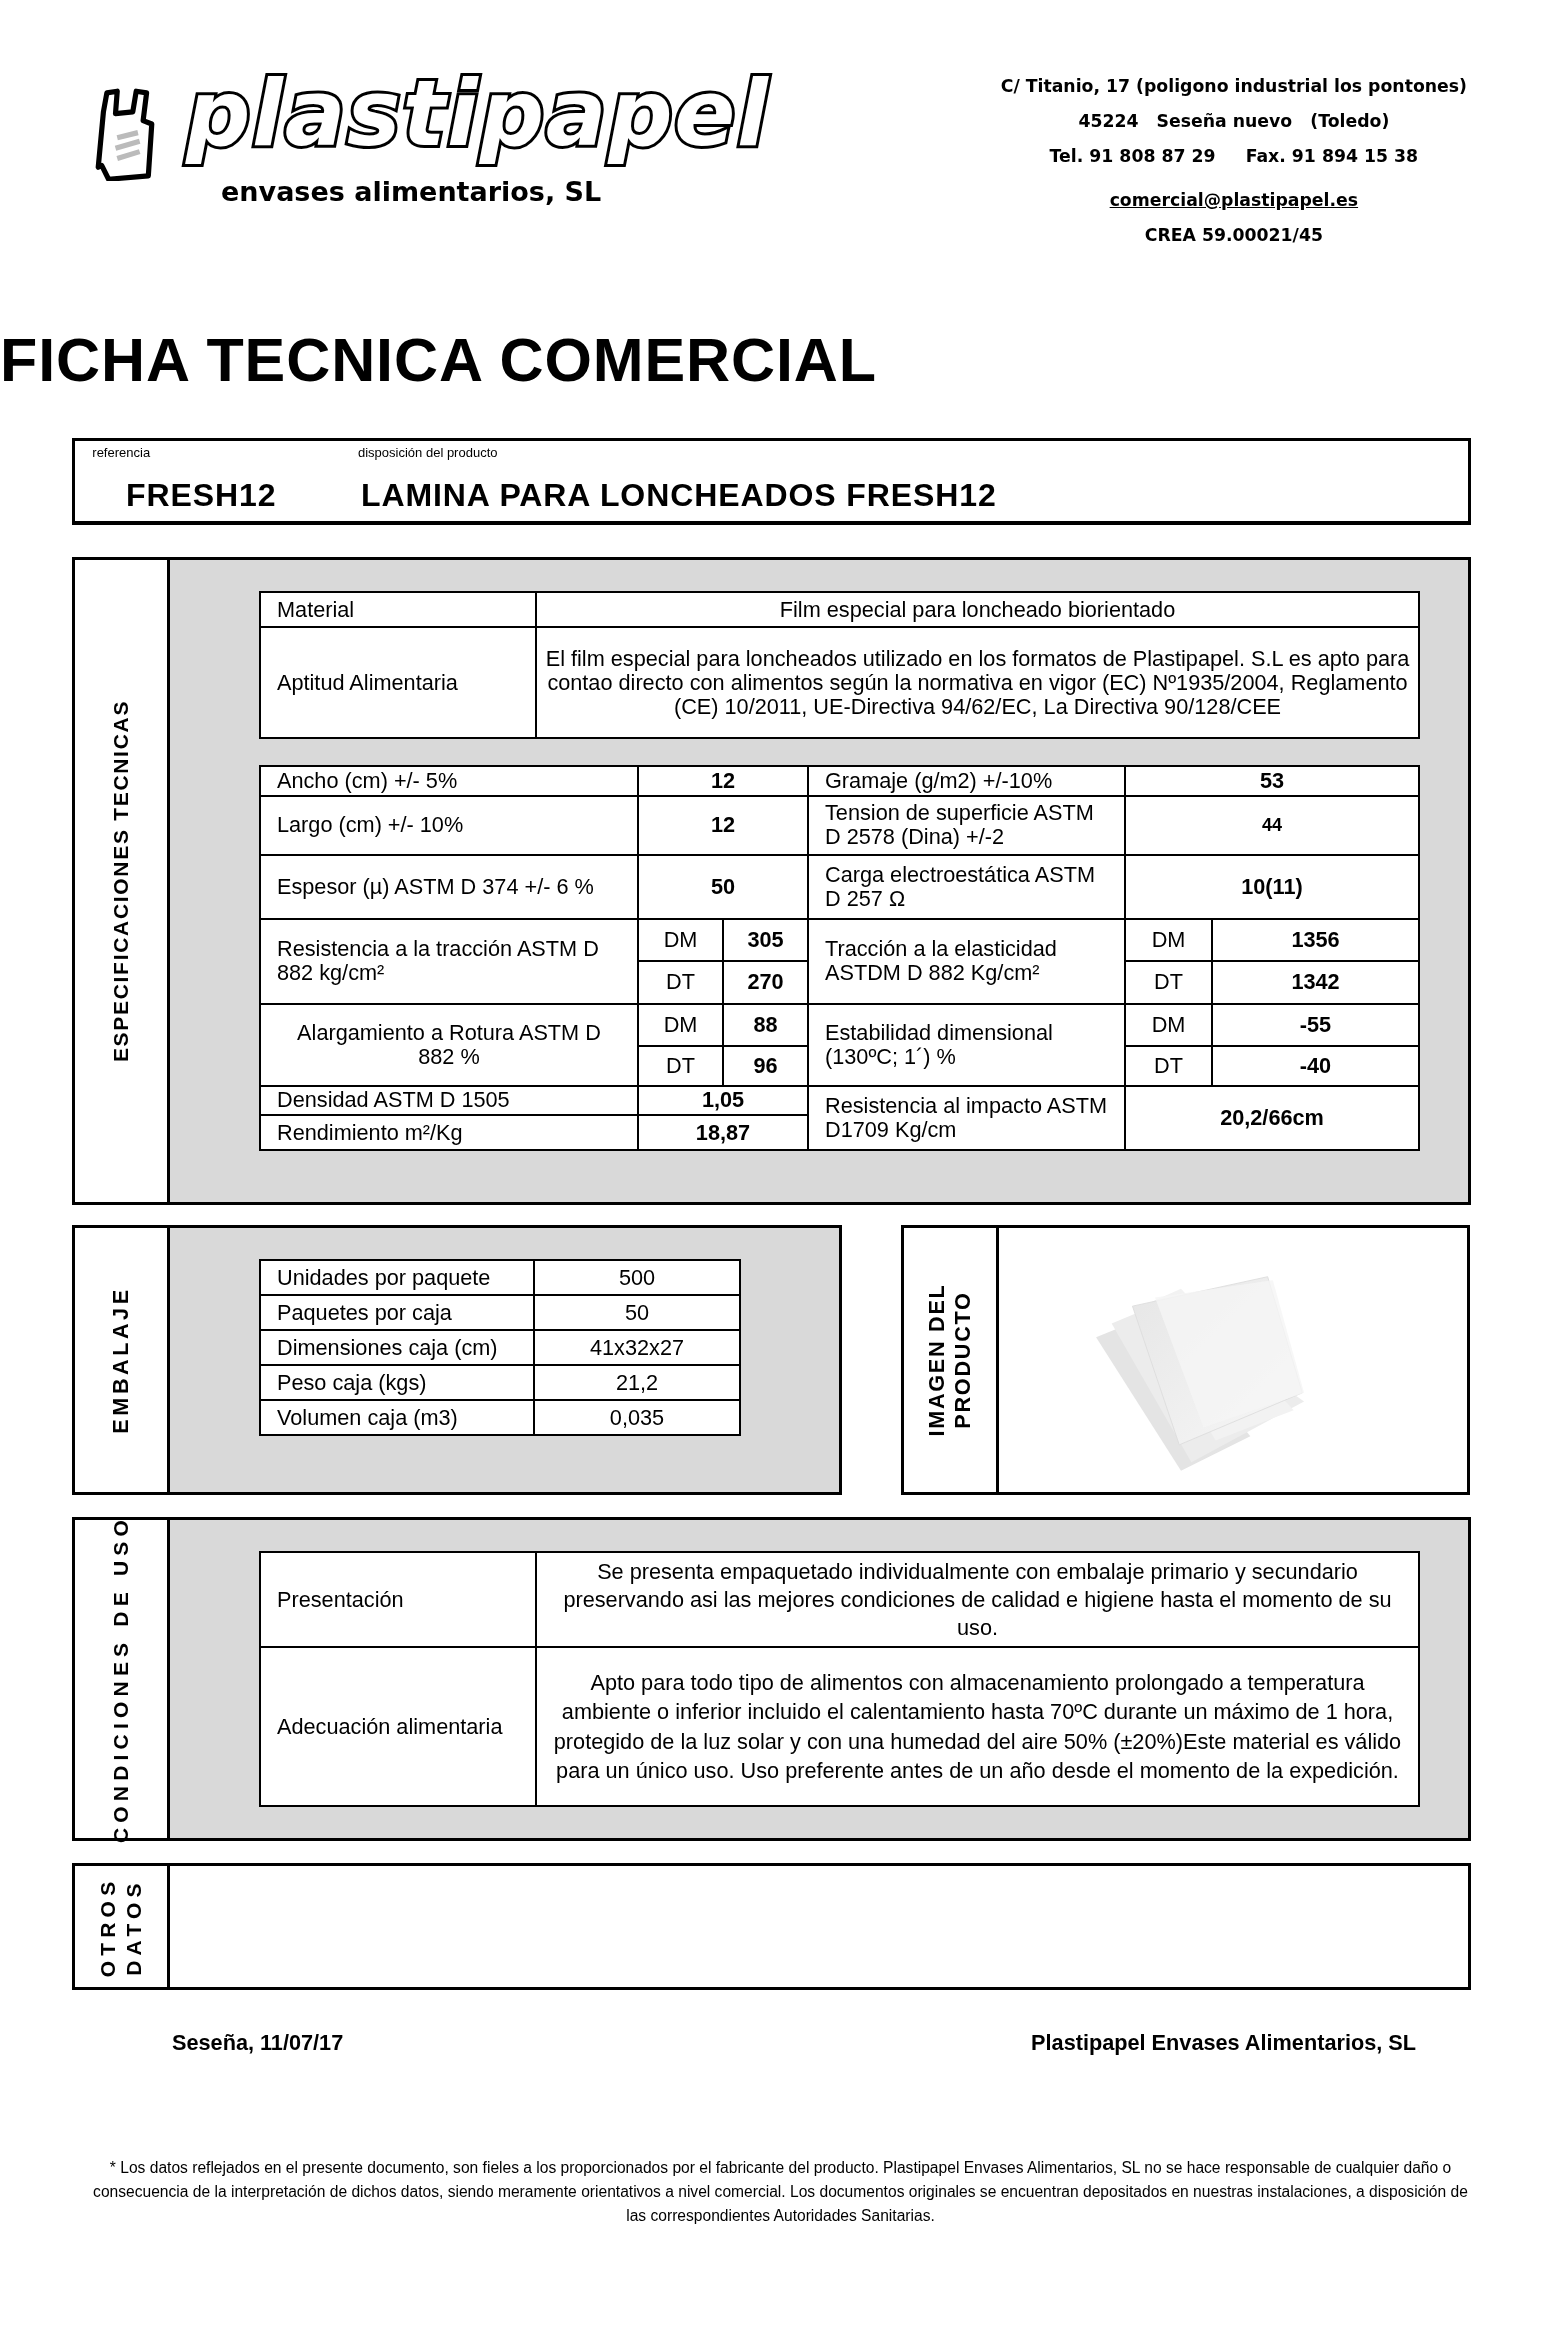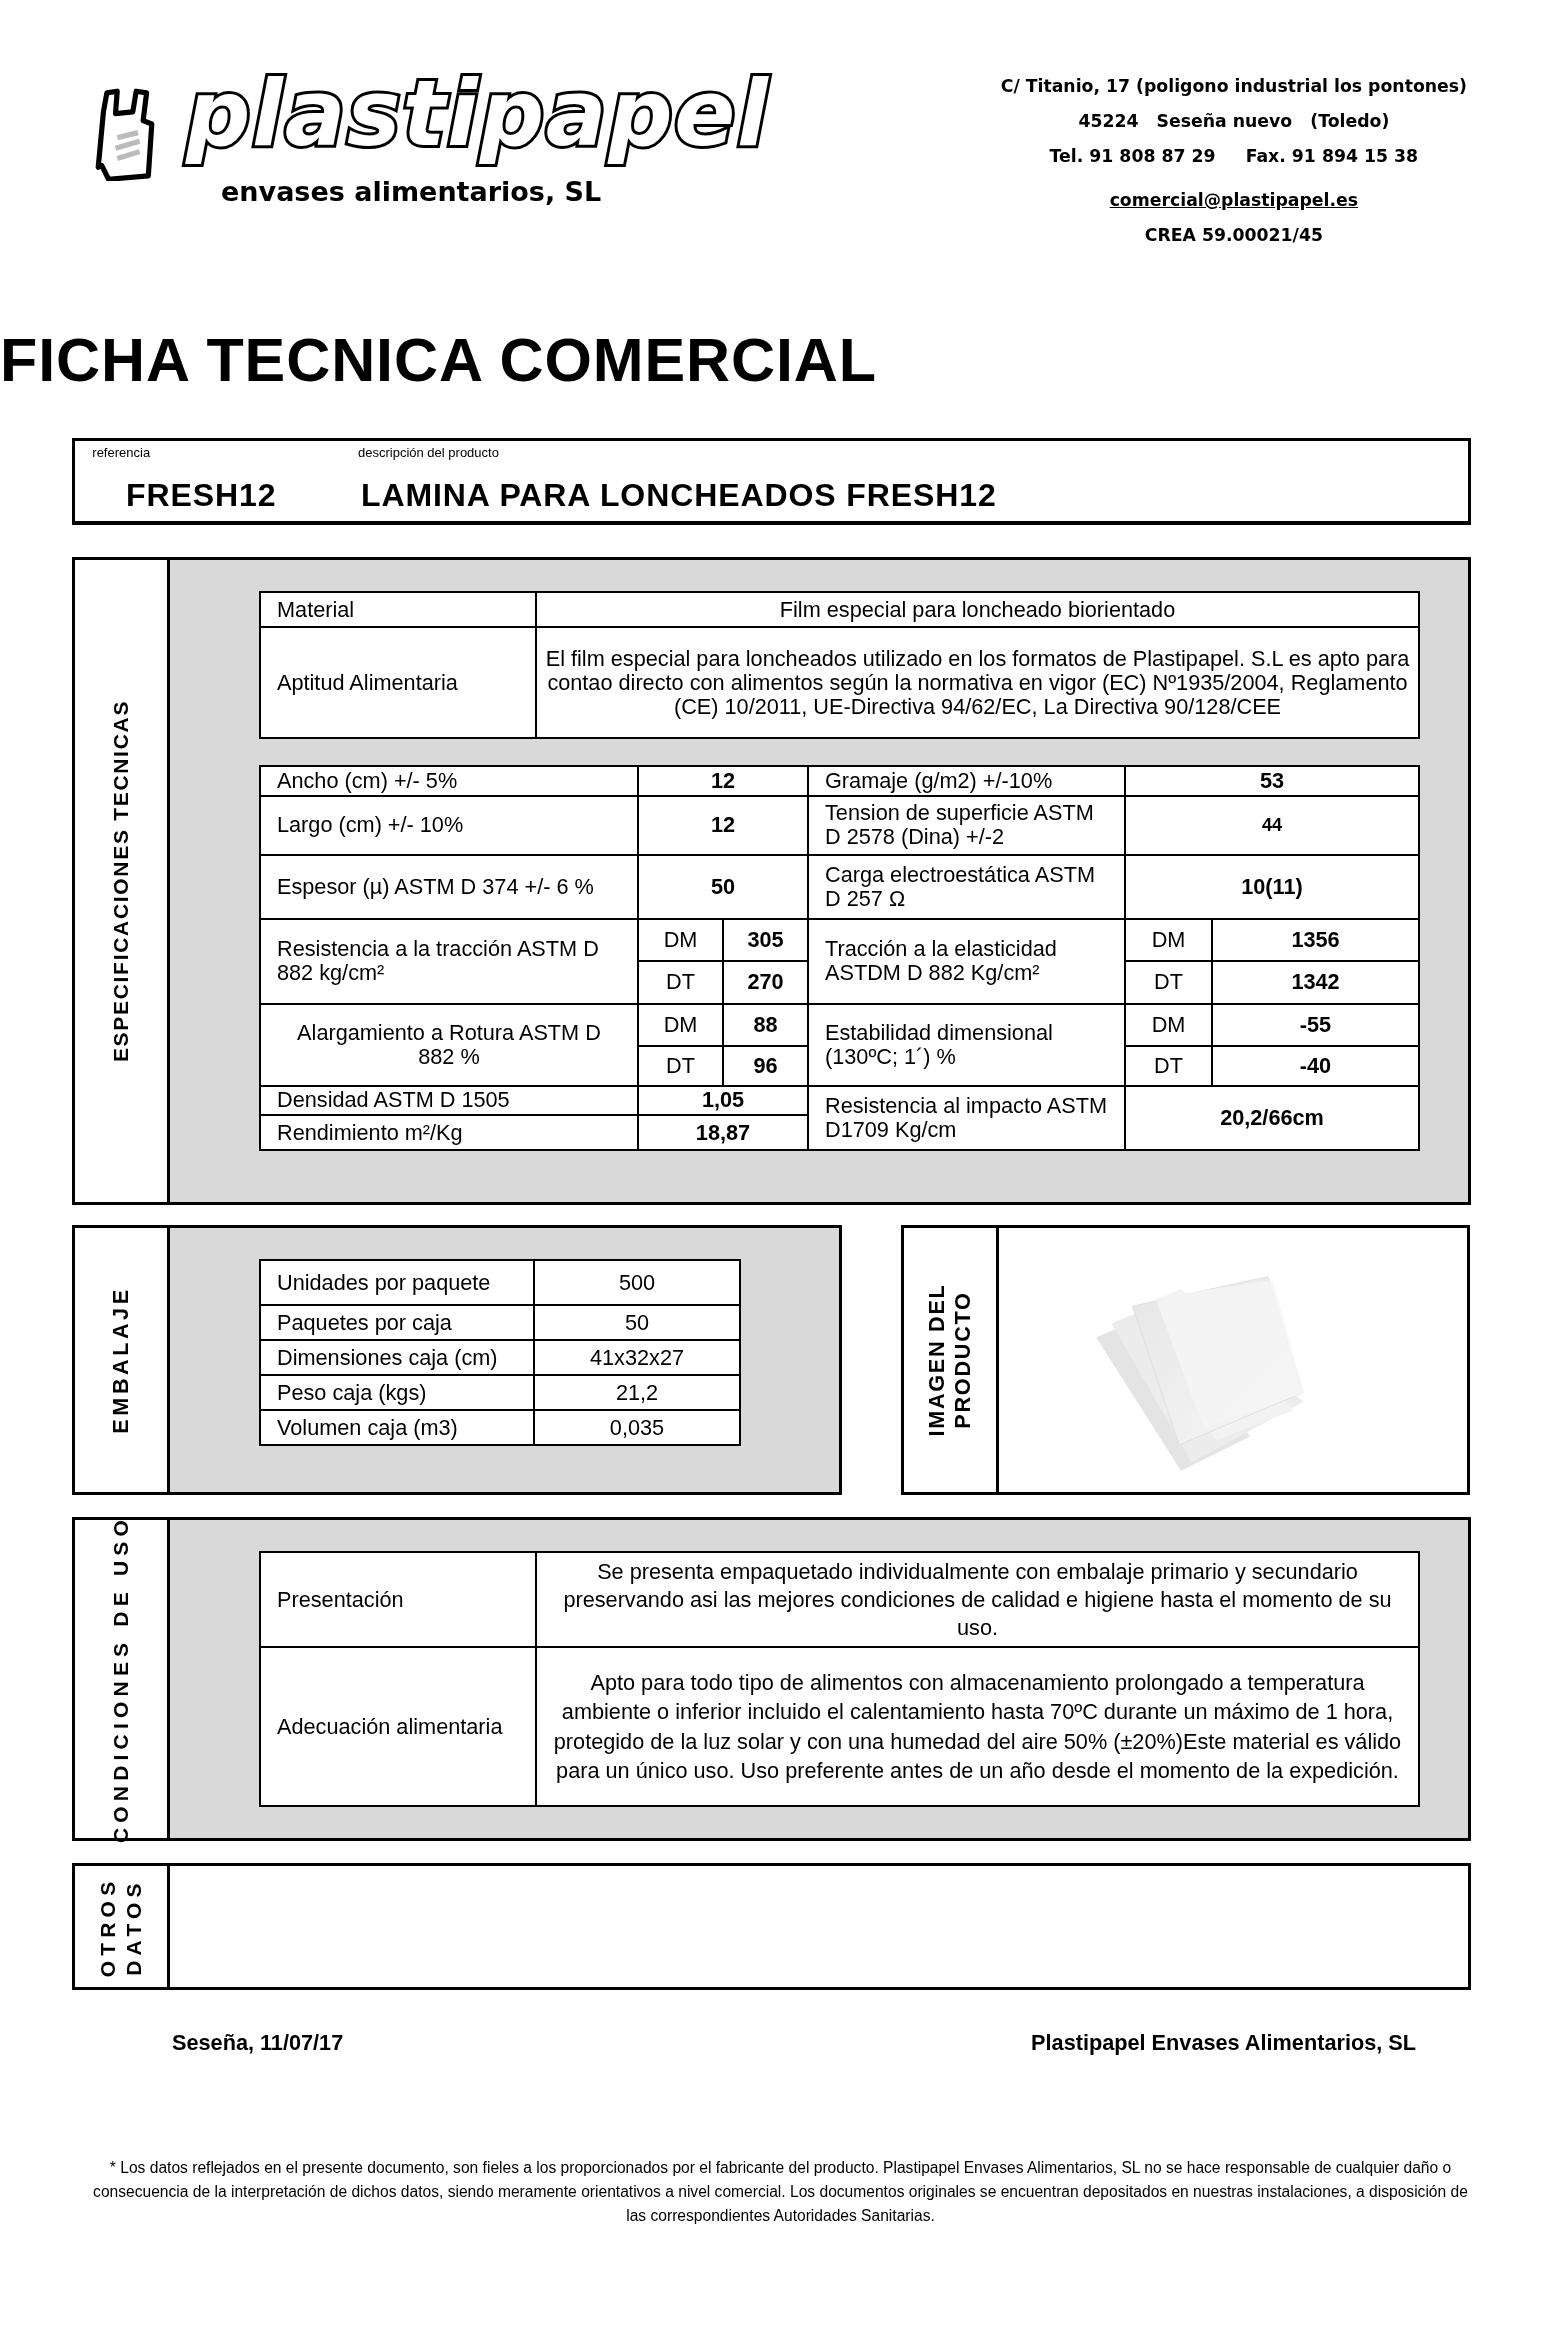--- a/index.html
+++ b/index.html
@@ -54,21 +54,21 @@
   <div style="white-space:pre;">45224   Seseña nuevo   (Toledo)</div>
   <div style="white-space:pre;">Tel. 91 808 87 29     Fax. 91 894 15 38</div>
   <span class="email">comercial@plastipapel.es</span>
   <div>CREA 59.00021/45</div>
 </div>
 
 <div class="abs doc-title">FICHA TECNICA COMERCIAL</div>
 
 <div class="abs refbox">
   <span class="ref-lbl" style="left:17.3px;">referencia</span>
-  <span class="ref-lbl" style="left:283px;">descripción del producto</span>
+  <span class="ref-lbl" style="left:283px;">disposición del producto</span>
   <span class="ref-val" style="left:17px;margin-left:34px;">FRESH12</span>
   <span class="ref-val" style="left:286px;">LAMINA PARA LONCHEADOS FRESH12</span>
 </div>
 
 <div class="abs section" style="left:72px; top:557px; width:1399px; height:648px;">
   <div class="side" style="width:92px;">
     <div class="vlabel">ESPECIFICACIONES TECNICAS</div>
   </div>
 
   <table class="t" style="left:184px; top:31px; width:1161px;">
@@ -161,21 +161,21 @@
 <div class="abs section" style="left:72px; top:1225px; width:770px; height:270px;">
   <div class="side" style="width:92px;">
     <div class="vlabel" style="font-size:21.7px; letter-spacing:3.5px;">EMBALAJE</div>
   </div>
   <table class="t" id="pack-table" style="left:184px; top:31px; width:482px;">
     <colgroup>
         <col style="width:274px">
         <col>
       </colgroup>
     <tbody id="pack-body">
-        <tr style="height: 45px;">
+        <tr style="height: 35px;">
           <td>Unidades por paquete</td>
           <td class="c">500</td>
         </tr>
         <tr style="height: 35px;">
           <td>Paquetes por caja</td>
           <td class="c">50</td>
         </tr>
         <tr style="height: 35px;">
           <td>Dimensiones caja (cm)</td>
           <td class="c">41x32x27</td>

